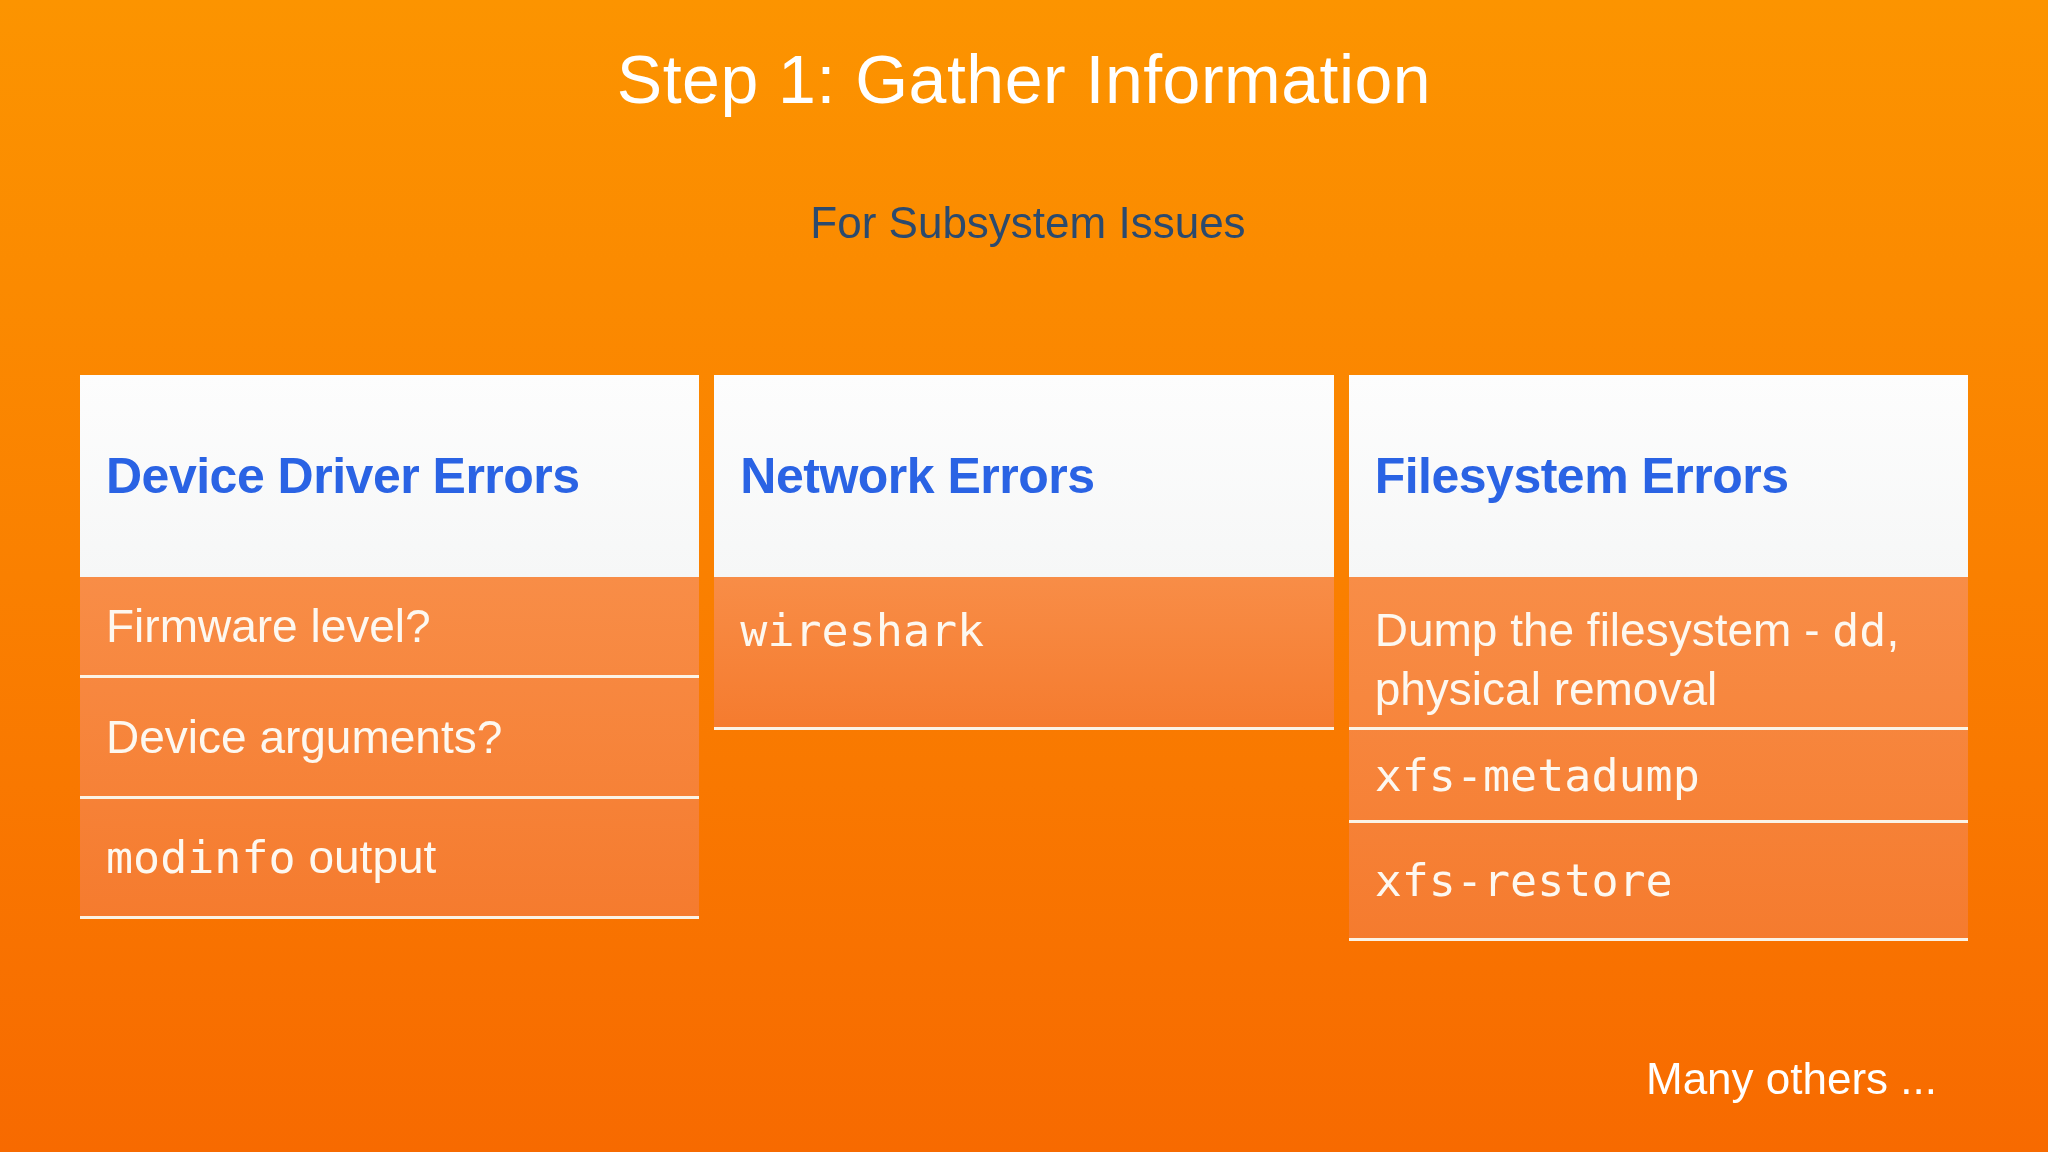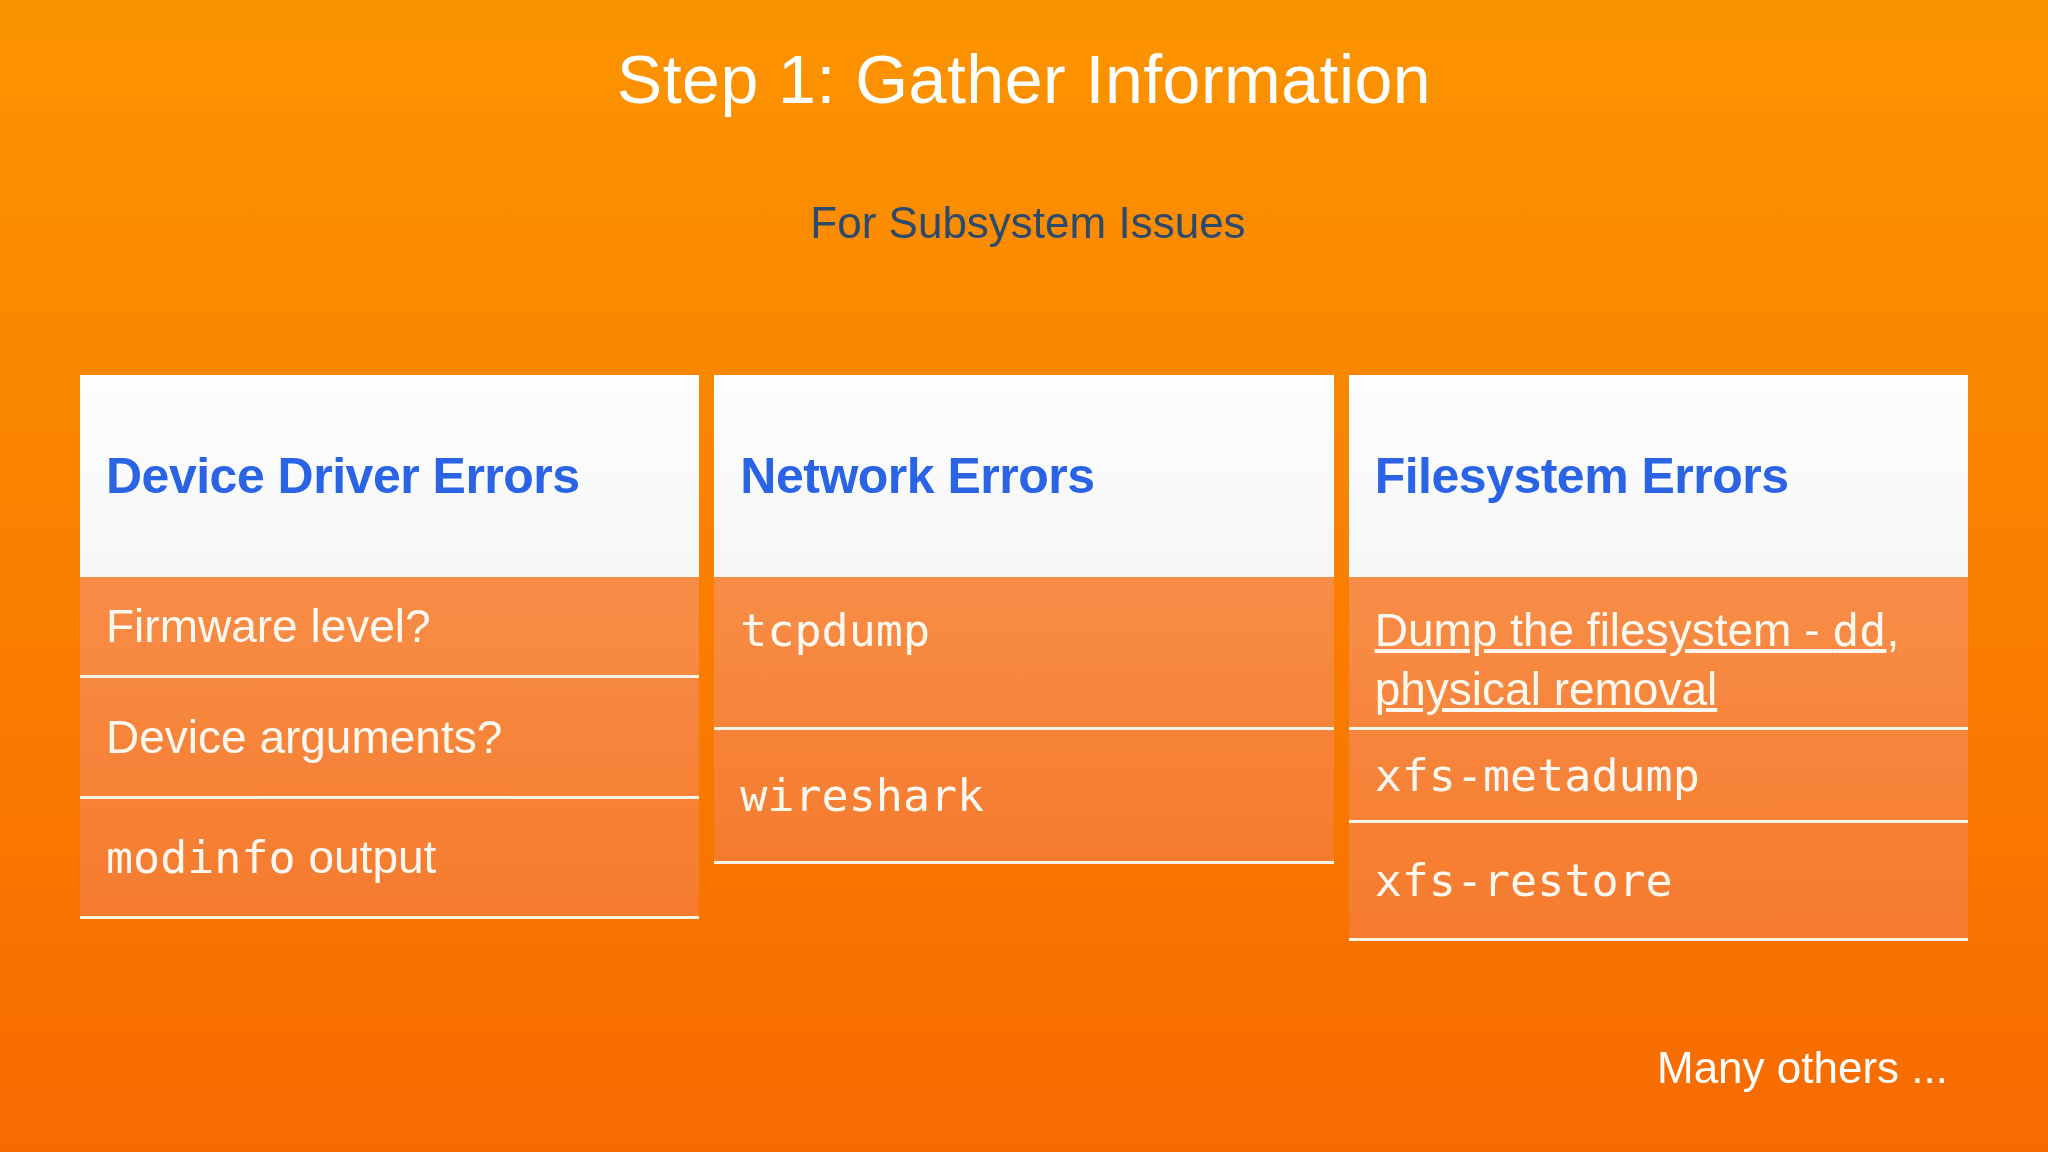--- a/index.html
+++ b/index.html
@@ -95,36 +95,36 @@
     font-family: "DejaVu Sans Mono", monospace;
     font-size: 45px;
   }
 
   
   .card-1 .card-row:nth-child(1) { height: 101px; }
   .card-1 .card-row:nth-child(2) { height: 121px; }
   .card-1 .card-row:nth-child(3) { height: 120px; }
   .card-2 .card-row:nth-child(1) { height: 153px; }
   .card-2 .card-row:nth-child(2) { height: 134px; }
-  .card-3 .card-row:nth-child(1) { height: 153px; text-decoration: underline; }
+  .card-3 .card-row:nth-child(1) { height: 153px; }
   .card-3 .card-row:nth-child(2) { height: 93px; }
   .card-3 .card-row:nth-child(3) { height: 118px; }
 
   
   .card-2 .card-row:nth-child(1),
   .card-3 .card-row:nth-child(1) {
     align-items: flex-start;
     padding-top: 24px;
   }
 
   .footnote {
     position: absolute;
     top: 1042px;
     right: 99px;
-    margin: 1px;
+    margin: 12px;
     font-size: 44px;
     font-weight: 400;
     color: #FFFFFF;
     white-space: nowrap;
   }
 </style>
 </head>
 <body>
 
 <div class="slide">
@@ -146,23 +146,20 @@
             <p><span class="mono">modinfo</span><span> output</span></p>
           </div>
         </div>
       </section>
       <section class="card card-2">
         <header class="card-header">
           <h3 class="card-title">Network Errors</h3>
         </header>
         <div class="card-body">
           <div class="card-row">
-            <p><span class="mono">tcpdump</span></p>
-          </div>
-          <div class="card-row">
             <p><span class="mono">wireshark</span></p>
           </div>
         </div>
       </section>
       <section class="card card-3">
         <header class="card-header">
           <h3 class="card-title">Filesystem Errors</h3>
         </header>
         <div class="card-body">
           <div class="card-row">

